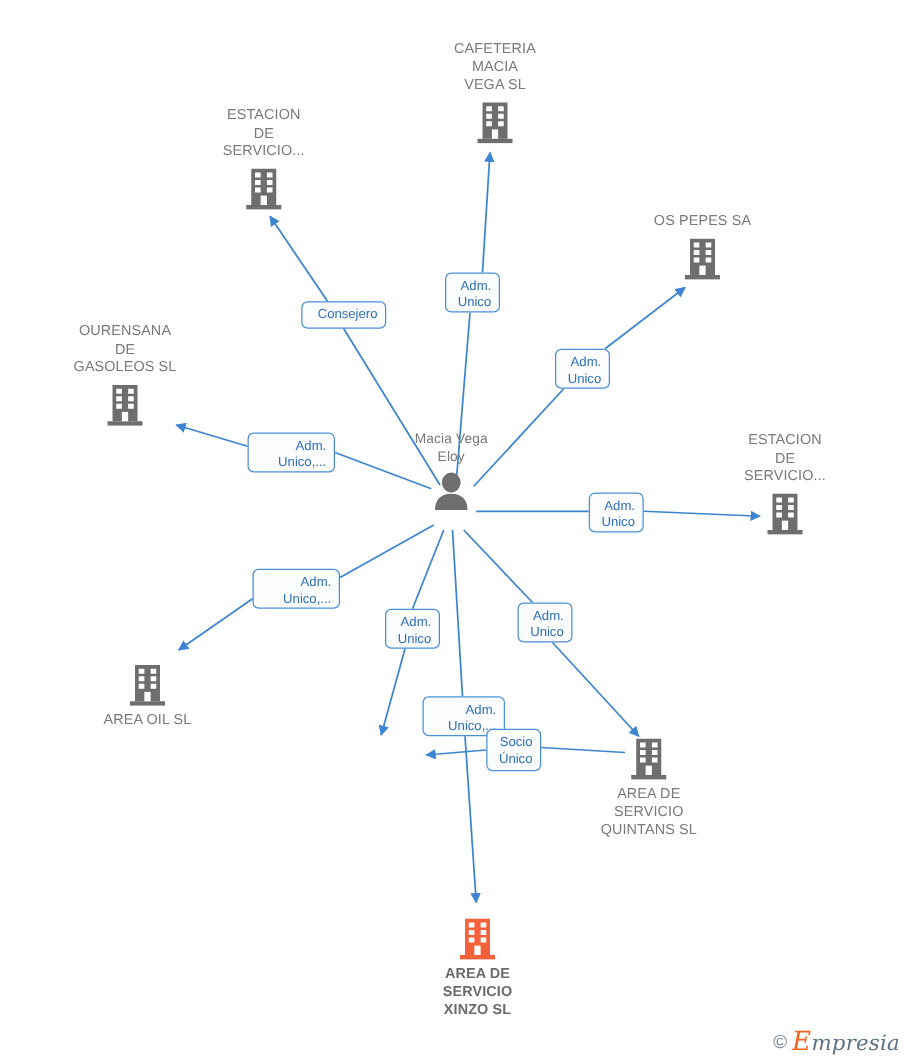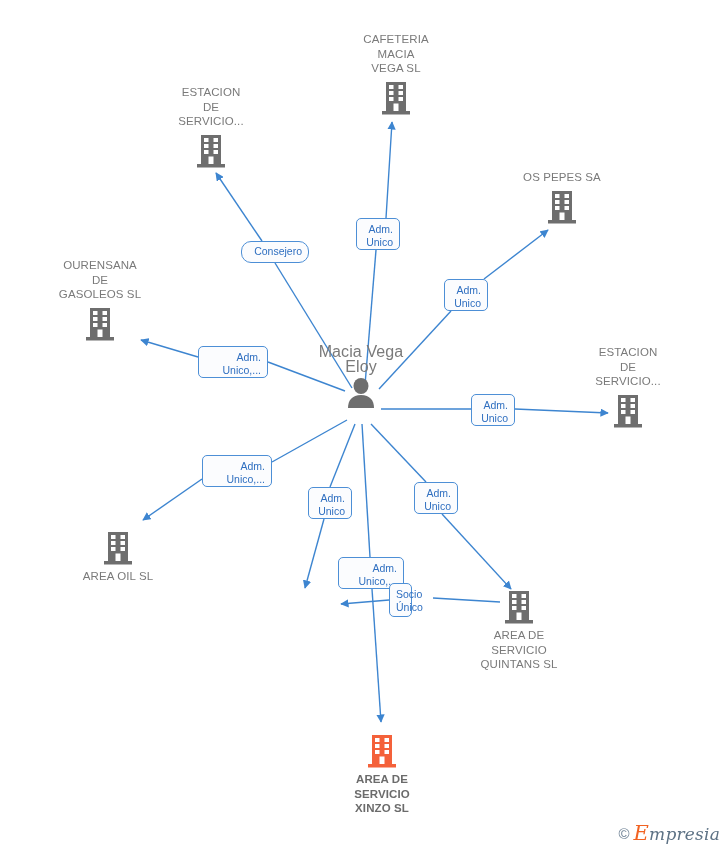--- a/index.html
+++ b/index.html
@@ -50,21 +50,21 @@
 
   
   .person-node {
     position: absolute;
     width: 150px;
     margin-left: -75px;
     text-align: center;
     z-index: 6;
   }
   .person-node .node-label {
-    font-size: 16px;
+    font-size: 11px;
     line-height: 15px;
     color: #7a7a7a;
   }
   .person-icon {
     width: 34px;
     height: 32px;
     margin: 3px auto 0;
     display: block;
   }
 
@@ -326,21 +326,21 @@
     <div class="node-label">Macia Vega
 Eloy</div>
     <svg class="person-icon" viewBox="0 0 34 32">
       <g fill="#6e6e6e">
         <ellipse cx="17" cy="9" rx="7.5" ry="8"></ellipse>
         <path d="M 17 18 C 8 18 4 23.5 4 31 L 30 31 C 30 23.5 26 18 17 18 Z"></path>
       </g>
     </svg>
   </div>
 
-  <div class="edge-chip" style="left:241px; top:241px; width:68px; height:22px; padding-top:3px;border-radius:10px;">Consejero</div>
+  <div class="edge-chip" style="left:241px; top:241px; width:68px; height:22px; padding-top:3px;">Consejero</div>
 
   <div class="edge-chip" style="left:356px; top:218px; width:44px; height:32px;">Adm.
 Unico</div>
 
   <div class="edge-chip" style="left:444px; top:279px; width:44px; height:32px;">Adm.
 Unico</div>
 
   <div class="edge-chip" style="left:198px; top:346px; width:70px; height:32px;">Adm.
 Unico,...</div>
 
@@ -352,21 +352,21 @@
 
   <div class="edge-chip" style="left:308px; top:487px; width:44px; height:32px;">Adm.
 Unico</div>
 
   <div class="edge-chip" style="left:414px; top:482px; width:44px; height:32px;">Adm.
 Unico</div>
 
   <div class="edge-chip" style="left:338px; top:557px; width:66px; height:32px; z-index:9;">Adm.
 Unico,...</div>
 
-  <div class="edge-chip" style="left:389px; top:583px; width:23px; height:34px; z-index:10;">Socio
+  <div class="edge-chip" style="left:389px; top:583px; width:44px; height:34px; z-index:10;">Socio
 Único</div>
 
   <div id="watermark">
     <span class="copy">©</span>
     <span class="brand"><span class="cap">E</span><span>mpresia</span></span>
   </div>
 
 </div>
 
 </body></html>

